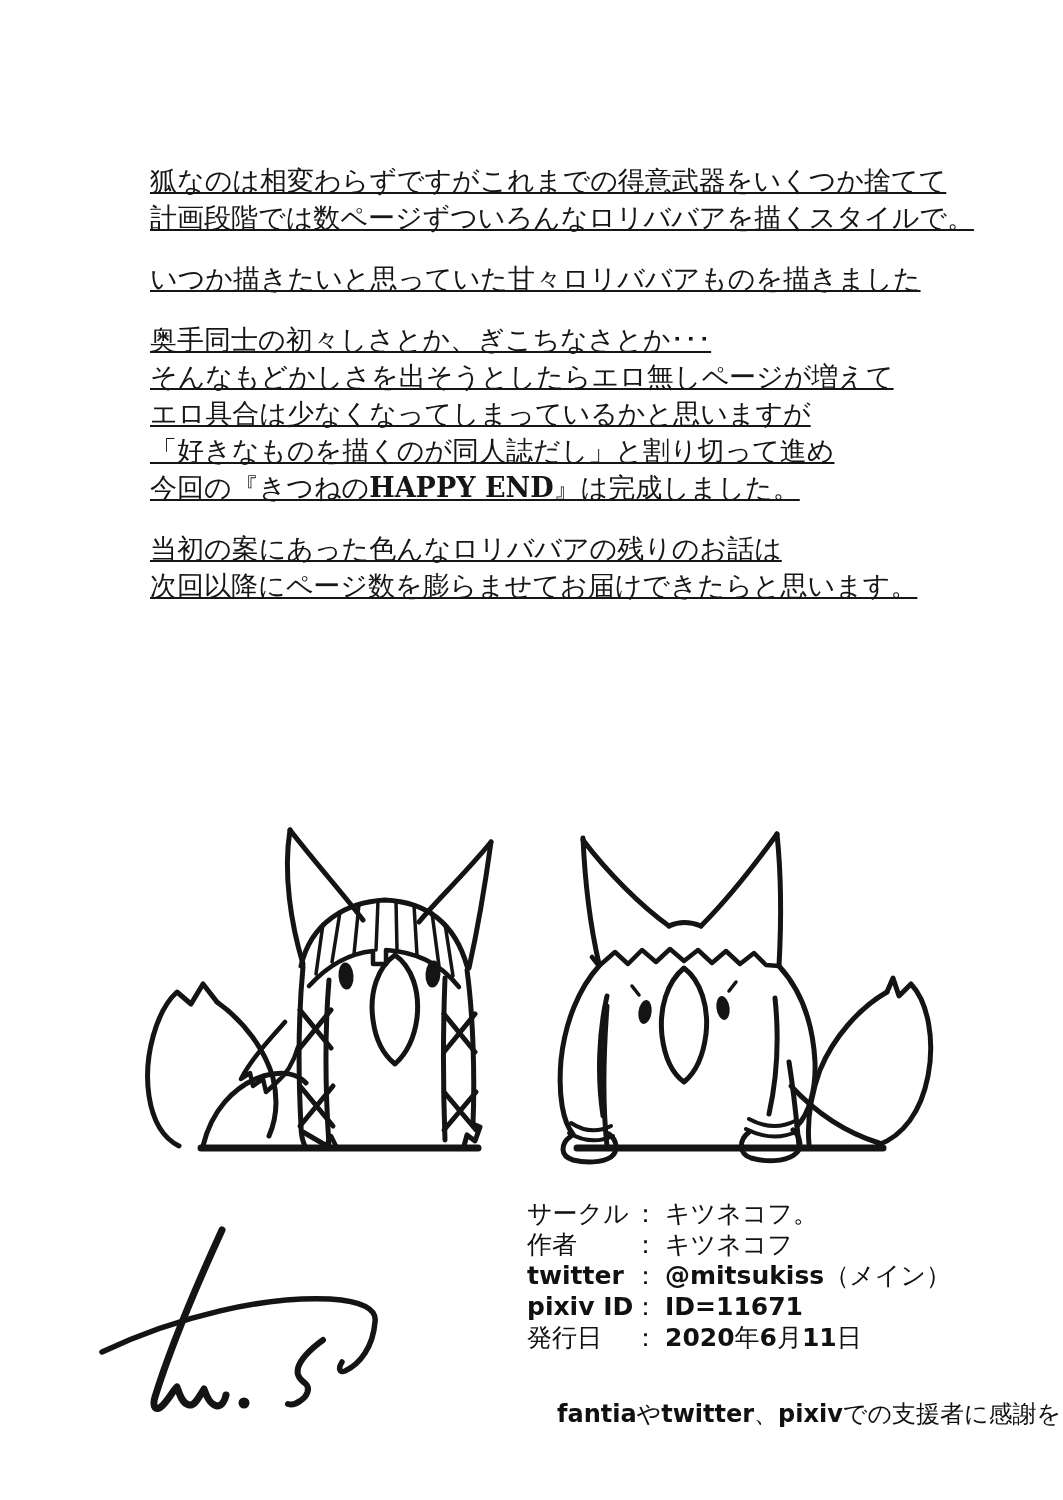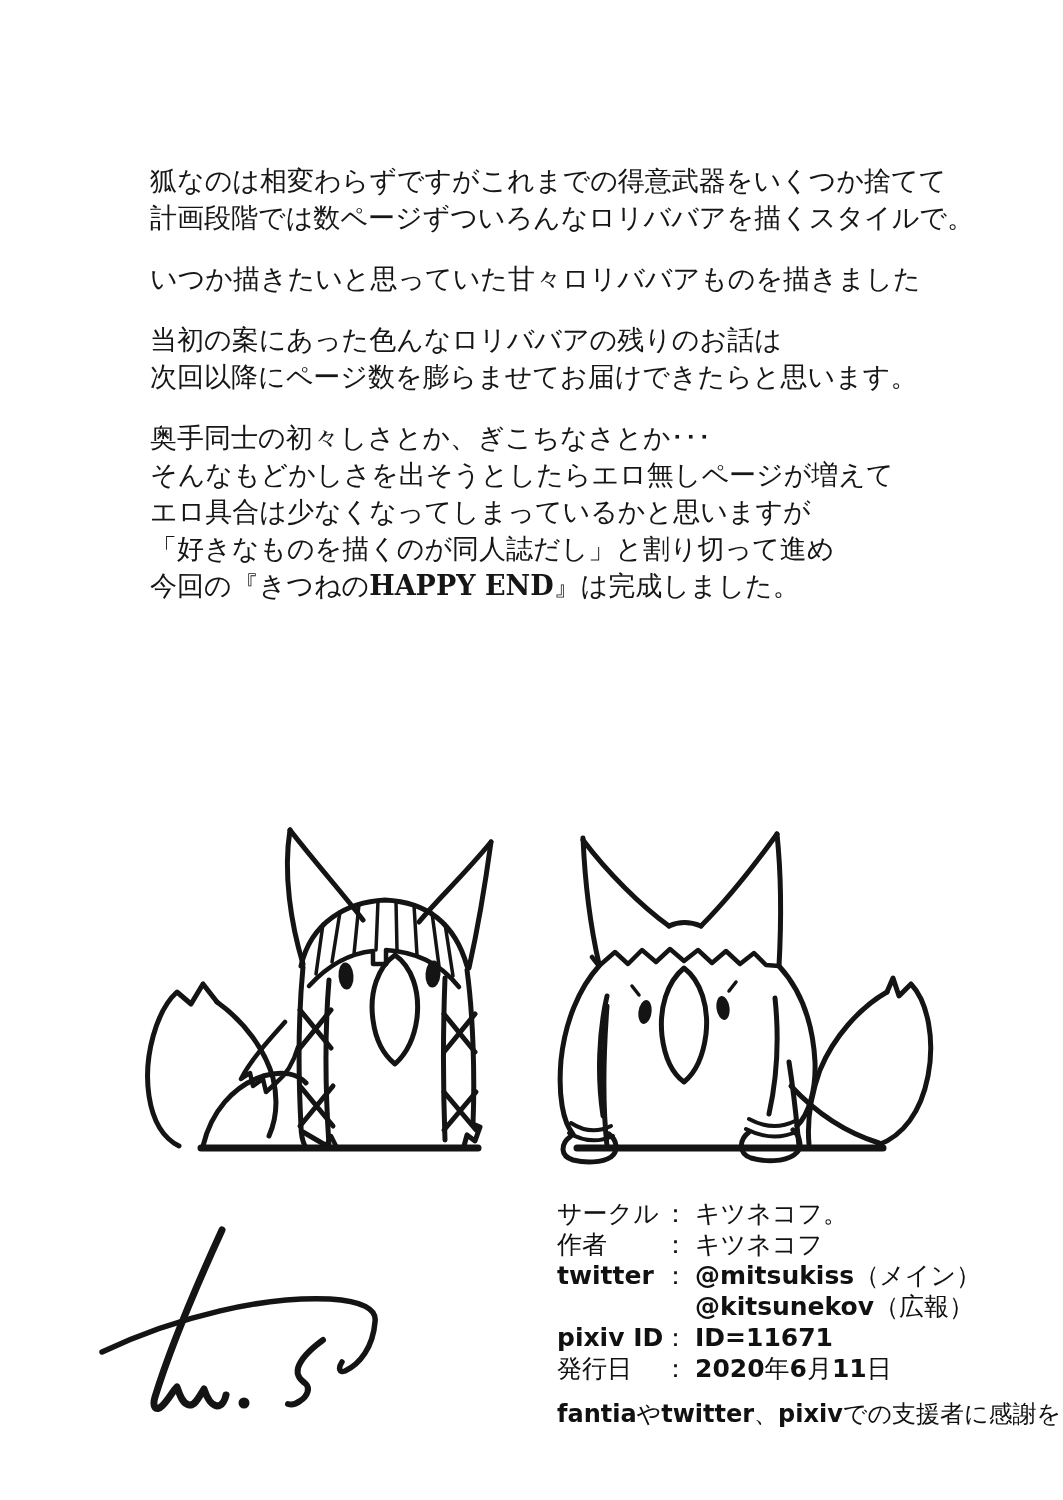--- a/index.html
+++ b/index.html
@@ -9,26 +9,26 @@
     position:relative; width:1063px; height:1500px;
     background:#ffffff; color:#1a1a1a; overflow:hidden;
   }
   .afterword {
     position:absolute; left:150px; top:162px; width:815px;
     font-family:"DejaVu Serif","Liberation Serif",serif;
     font-weight:bold; font-size:27px; line-height:37px;
     color:#161616; letter-spacing:0;
   }
   .afterword .para { margin:0 0 24px 0; }
-  .afterword .line { white-space:nowrap; }
+  .afterword .line { white-space:nowrap;text-decoration:underline; }
   .fox { position:absolute; }
   .fox svg { display:block; }
   .sig { position:absolute; left:60px; top:1200px; }
   .credits {
-    position:absolute; left:557px; top:1198px; width:440px;
+    position:absolute; left:527px; top:1198px; width:440px;
     font-family:"DejaVu Sans","Liberation Sans",sans-serif;
     font-weight:bold; font-size:25px; line-height:31px; color:#111111;
   }
   .credit-row { display:flex; }
   .credit-label { width:106px; white-space:nowrap; }
   .credit-sep { width:32px; }
   .credit-value { white-space:nowrap; }
   .thanks {
     position:absolute; left:557px; top:1398px; width:460px;
     font-family:"DejaVu Sans","Liberation Sans",sans-serif;
@@ -43,29 +43,29 @@
 
   <div class="afterword">
     <div class="para">
       <div class="line">狐なのは相変わらずですがこれまでの得意武器をいくつか捨てて</div>
       <div class="line">計画段階では数ページずついろんなロリババアを描くスタイルで。</div>
     </div>
     <div class="para">
       <div class="line">いつか描きたいと思っていた甘々ロリババアものを描きました</div>
     </div>
     <div class="para">
-      <div class="line">当初の案にあった色んなロリババアの残りのお話は</div>
-      <div class="line">次回以降にページ数を膨らませてお届けできたらと思います。</div>
-    </div>
-    <div class="para">
       <div class="line">奥手同士の初々しさとか、ぎこちなさとか･･･</div>
       <div class="line">そんなもどかしさを出そうとしたらエロ無しページが増えて</div>
       <div class="line">エロ具合は少なくなってしまっているかと思いますが</div>
       <div class="line">「好きなものを描くのが同人誌だし」と割り切って進め</div>
       <div class="line">今回の『きつねのHAPPY END』は完成しました。</div>
+    </div>
+    <div class="para">
+      <div class="line">当初の案にあった色んなロリババアの残りのお話は</div>
+      <div class="line">次回以降にページ数を膨らませてお届けできたらと思います。</div>
     </div>
   </div>
 
   <div class="fox" style="left:133px; top:824px;">
     <svg width="385" height="342" viewBox="0 0 385 342">
 
       <path class="ink" stroke-width="5" d="M157,6 C150,50 158,100 170,140"></path>
       <path class="ink" stroke-width="5" d="M157,6 C185,42 212,72 230,96"></path>
       <path class="ink" stroke-width="5" d="M358,18 C352,62 344,108 336,144"></path>
       <path class="ink" stroke-width="5" d="M358,18 C330,52 302,78 286,98"></path>
@@ -172,25 +172,20 @@
       <span class="credit-label">作者</span>
       <span class="credit-sep">：</span>
       <span class="credit-value">キツネコフ</span>
     </div>
     <div class="credit-row">
       <span class="credit-label">twitter</span>
       <span class="credit-sep">：</span>
       <span class="credit-value">@mitsukiss（メイン）</span>
     </div>
     <div class="credit-row">
-      <span class="credit-label"></span>
-      <span class="credit-sep"></span>
-      <span class="credit-value">@kitsunekov（広報）</span>
-    </div>
-    <div class="credit-row">
       <span class="credit-label">pixiv ID</span>
       <span class="credit-sep">：</span>
       <span class="credit-value">ID=11671</span>
     </div>
     <div class="credit-row">
       <span class="credit-label">発行日</span>
       <span class="credit-sep">：</span>
       <span class="credit-value">2020年6月11日</span>
     </div>
   </div>

